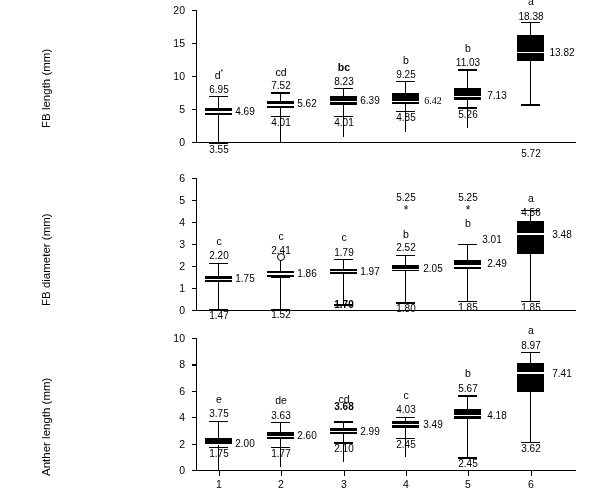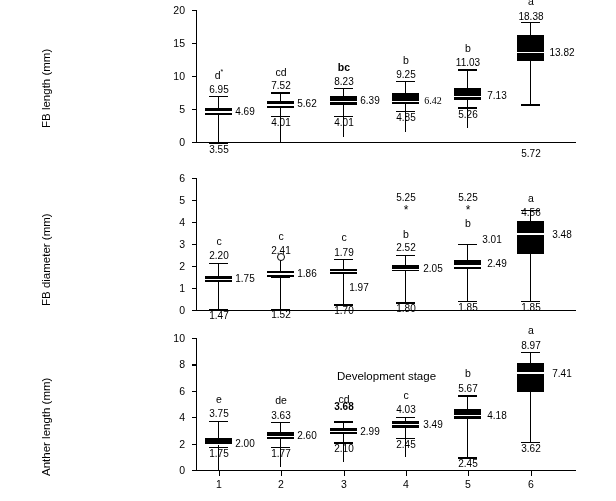--- a/index.html
+++ b/index.html
@@ -255,22 +255,22 @@
       <div class="val" style="left:110px;top:90px;">1.86</div>
       <div class="val" style="left:84px;top:131px;">1.52</div>
 
       <div class="whisk" style="left:146px;top:80.9px;height:45.5px;"></div>
       <div class="cap" style="left:137px;width:19px;top:80.9px;"></div>
       <div class="cap" style="left:137px;width:19px;top:126.4px;"></div>
       <div class="box" style="left:133px;width:27px;top:90.6px;height:5.3px;"></div>
       <div class="median" style="left:133px;width:27px;top:92.6px;"></div>
       <div class="grp" style="left:147px;top:53px;">c</div>
       <div class="val" style="left:147px;top:69px;">1.79</div>
-      <div class="val" style="left:162px;top:88px;margin-top:16px;">1.97</div>
-      <div class="val" style="left:147px;top:127px;">1.70</div>
+      <div class="val" style="left:173px;top:88px;">1.97</div>
+      <div class="val" style="left:147px;top:121px;font-weight:bold;">1.70</div>
 
       <div class="star" style="left:209px;top:32px;">*</div>
       <div class="val" style="left:209px;top:14px;">5.25</div>
       <div class="whisk" style="left:208px;top:76.6px;height:47.8px;"></div>
       <div class="cap" style="left:199px;width:19px;top:76.6px;"></div>
       <div class="cap" style="left:199px;width:19px;top:124.4px;"></div>
       <div class="box" style="left:195px;width:27px;top:87.2px;height:5.7px;"></div>
       <div class="median" style="left:195px;width:27px;top:90.9px;"></div>
       <div class="grp" style="left:209px;top:50px;">b</div>
       <div class="val" style="left:209px;top:64px;">2.52</div>
@@ -337,21 +337,20 @@
       <div class="xtick" style="left:209px;top:133px;">
           <span class="xlbl">4</span>
         </div>
       <div class="xtick" style="left:271px;top:133px;">
           <span class="xlbl">5</span>
         </div>
       <div class="xtick" style="left:334px;top:133px;">
           <span class="xlbl">6</span>
         </div>
 
-      <div class="xaxis-title" style="top:32px;left:0;">Development stage</div>
 
       <div class="whisk" style="left:21px;top:82.5px;height:49.4px;"></div>
       <div class="cap" style="left:12px;width:19px;top:82.5px;"></div>
       <div class="cap" style="left:12px;width:19px;top:108.9px;"></div>
       <div class="box" style="left:8px;width:27px;top:99.6px;height:7.3px;"></div>
       <div class="median" style="left:8px;width:27px;top:105.6px;"></div>
       <div class="grp" style="left:22px;top:55px;">e</div>
       <div class="val" style="left:22px;top:70px;">3.75</div>
       <div class="val" style="left:48px;top:100px;">2.00</div>
       <div class="val" style="left:22px;top:110px;">1.75</div>

